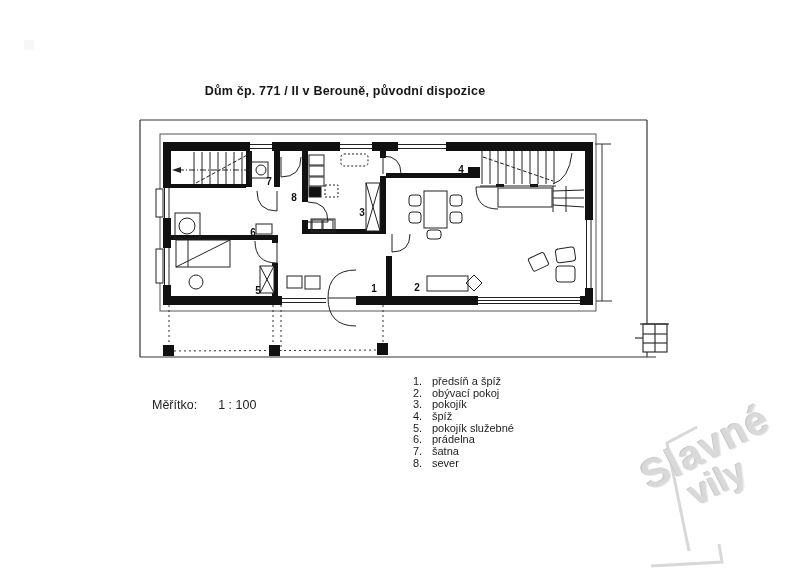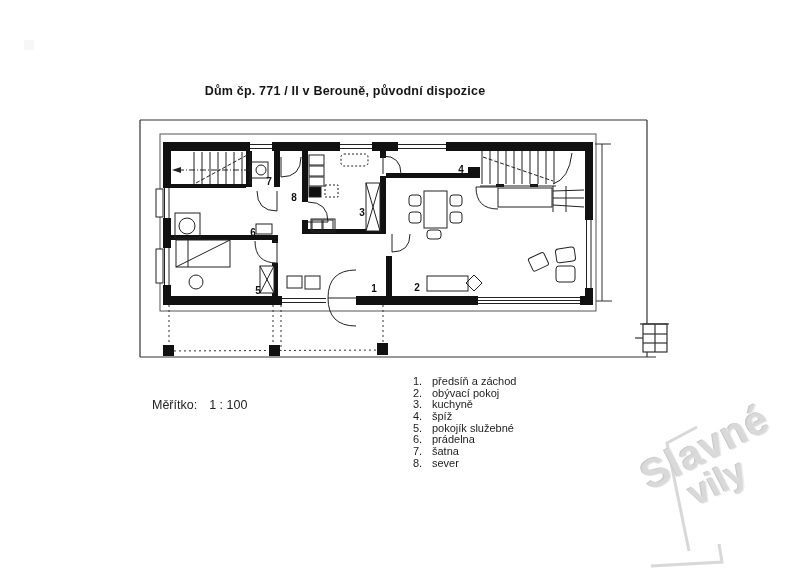--- a/index.html
+++ b/index.html
@@ -4,21 +4,21 @@
 <style>
   html,body{margin:0;padding:0;}
   body{width:800px;height:582px;background:#fff;font-family:"Liberation Sans",sans-serif;color:#1a1a1a;}
   .page{position:relative;width:800px;height:582px;background:#fff;overflow:hidden;}
   .title{position:absolute;top:84px;left:0;width:672px;padding-left:18px;box-sizing:border-box;
          text-align:center;font-size:12.5px;font-weight:bold;letter-spacing:.2px;color:#161616;}
   .plan-svg{position:absolute;left:0;top:0;}
   .room-lbl{position:absolute;transform:translate(-50%,-50%);font-size:10px;font-weight:bold;color:#111;}
   .floor-name{position:absolute;left:138px;top:371px;font-size:22px;font-weight:500;letter-spacing:.5px;color:#222;}
   .foot-row{position:absolute;left:152px;font-size:12.5px;color:#222;white-space:nowrap;}
-  .foot-row .val{margin-left:12px;}
+  .foot-row .val{margin-left:21px;}
   .legend{position:absolute;left:413px;top:376px;font-size:11px;color:#1d1d1d;}
   .legend .li{display:flex;line-height:11.7px;height:11.7px;}
   .legend .num{width:19px;}
   .wm{position:absolute;left:642px;top:420px;width:170px;transform:rotate(-27deg);
       color:#d9d9d9;font-weight:bold;line-height:.92;
       text-shadow:1px 1px 0 #eceeee,-1px -1px 0 #c9c9c9;}
   .wm .l1{font-size:41px;letter-spacing:1px;}
   .wm .l2{font-size:36px;margin-left:34px;}
   .artifact{position:absolute;left:24px;top:40px;width:10px;height:10px;background:#f7f7f7;}
 </style>
@@ -249,29 +249,29 @@
   <span class="room-lbl" style="left:269px;top:181px">7</span>
   <span class="room-lbl" style="left:294px;top:197px">8</span>
 
   <div class="foot-row" style="top:398px">
     <span>Měřítko:</span><span class="val">1 : 100</span>
   </div>
 
   <div class="legend">
     <div class="li">
         <span class="num">1.</span>
-        <span>předsíň a záchod</span>
+        <span>předsíň a špíž</span>
       </div>
     <div class="li">
         <span class="num">2.</span>
         <span>obývací pokoj</span>
       </div>
     <div class="li">
         <span class="num">3.</span>
-        <span>kuchyně</span>
+        <span>pokojík</span>
       </div>
     <div class="li">
         <span class="num">4.</span>
         <span>špíž</span>
       </div>
     <div class="li">
         <span class="num">5.</span>
         <span>pokojík služebné</span>
       </div>
     <div class="li">

